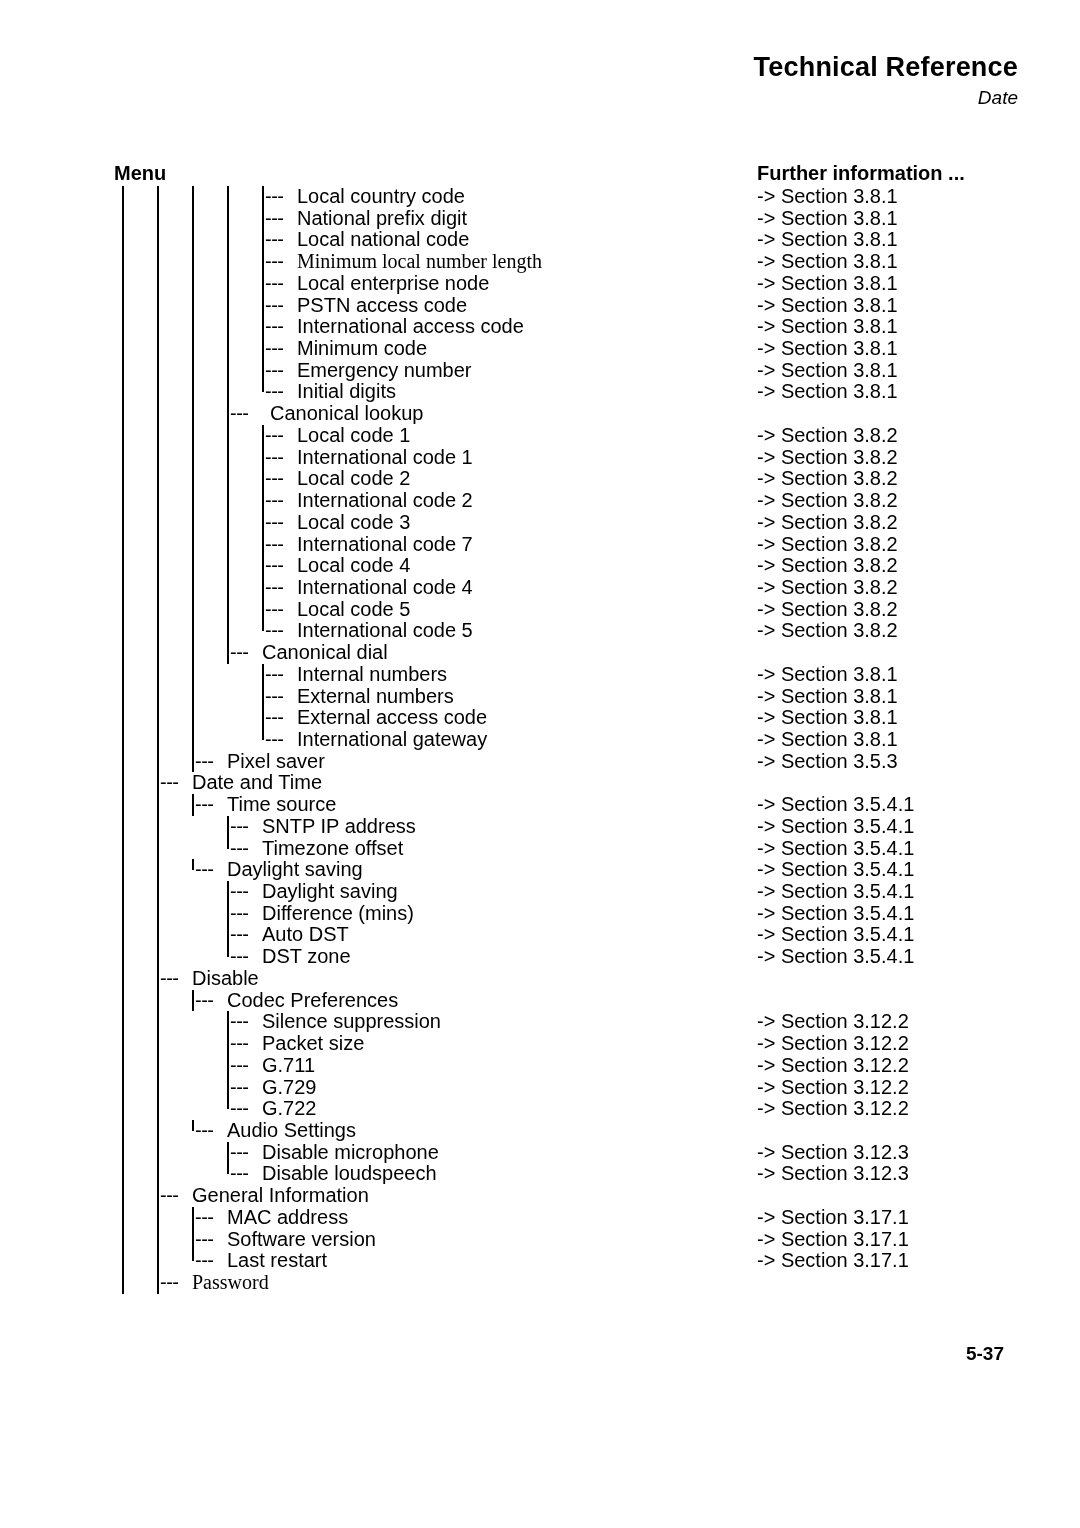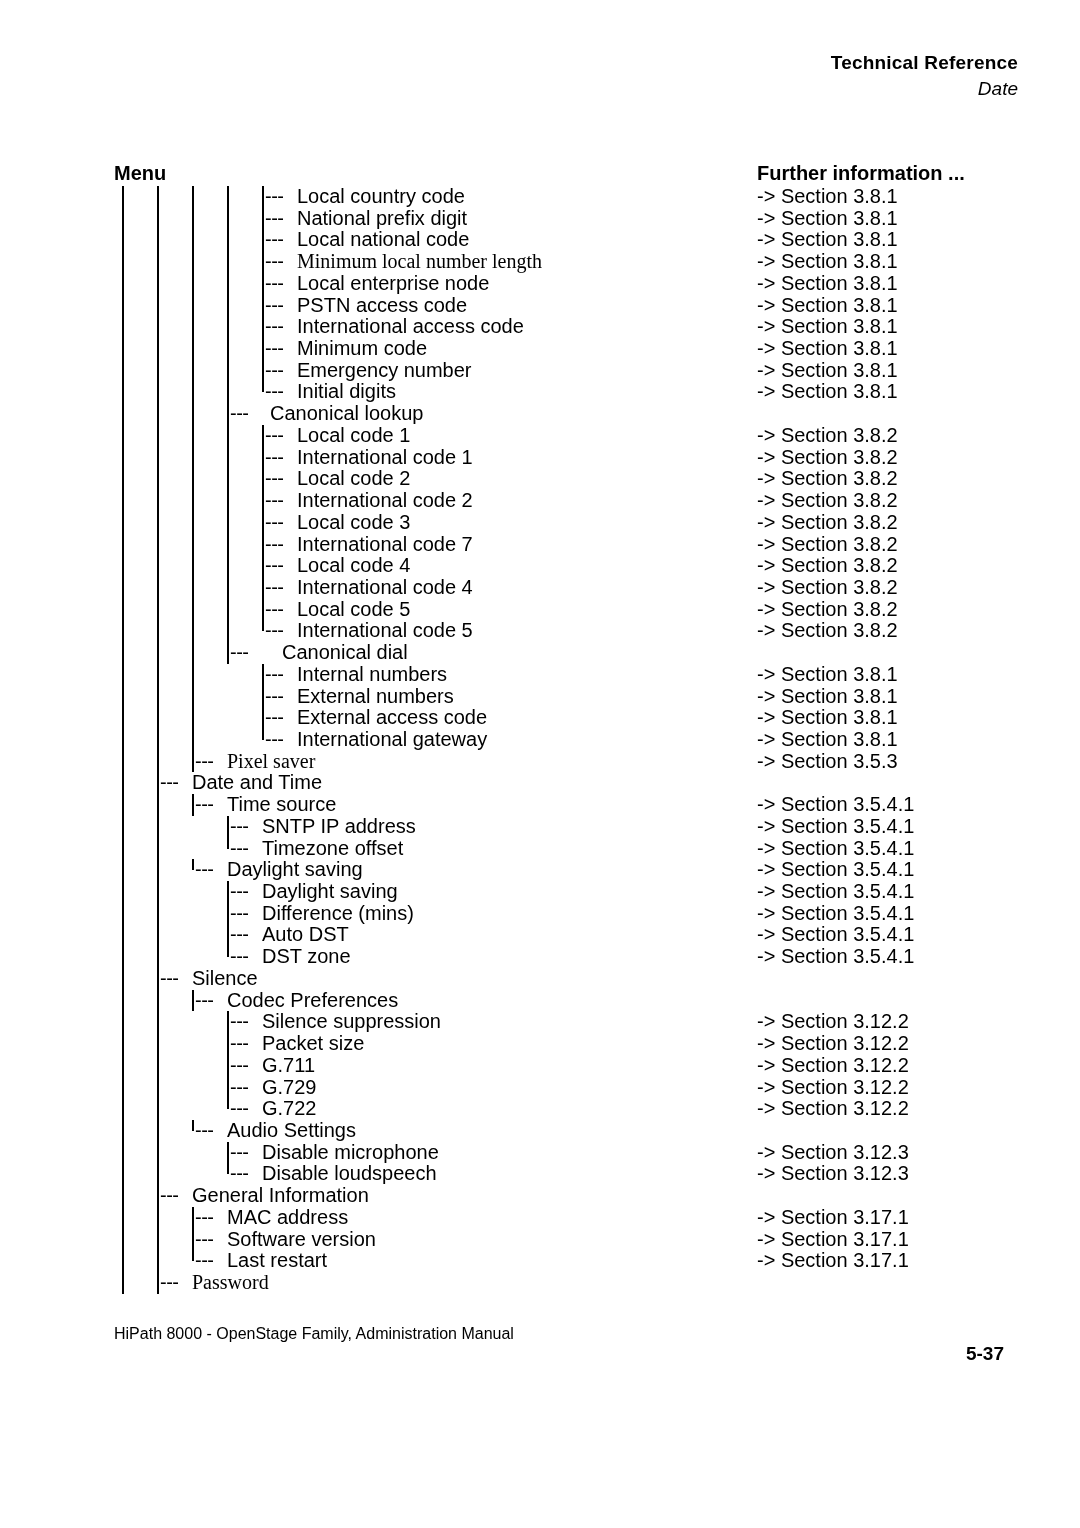--- a/index.html
+++ b/index.html
@@ -18,21 +18,21 @@
   }
 
   
   #page-header {
     position: absolute;
     top: 52px;
     right: 62px;
     text-align: right;
   }
   #page-header .hdr-title {
-    font-size: 19px;
+    font-size: 27px;
     font-weight: bold;
     letter-spacing: 0.2px;
     line-height: 1.15;
   }
   #page-header .hdr-sub {
     font-size: 19px;
     font-style: italic;
     line-height: 1.35;
     margin-top: 2px;
   }
@@ -266,21 +266,21 @@
     </div>
     <div class="tree-row" style="top: 434.4px;">
       <div class="row-tick last" style="left: 262px;"></div>
       <span class="row-dash" style="left: 265px;">---</span>
       <span class="row-label" style="left: 297px;">International code 5</span>
       <span class="row-ref">-&gt; Section 3.8.2</span>
     </div>
     <div class="tree-row" style="top: 456.12px;">
       <div class="row-tick last" style="left: 227px;"></div>
       <span class="row-dash" style="left: 230px;">---</span>
-      <span class="row-label" style="left: 262px; margin-left: 20px;">Canonical dial</span>
+      <span class="row-label" style="left: 262px;">Canonical dial</span>
     </div>
     <div class="tree-row" style="top: 477.84px;">
       <div class="row-tick" style="left: 262px;"></div>
       <span class="row-dash" style="left: 265px;">---</span>
       <span class="row-label" style="left: 297px;">Internal numbers</span>
       <span class="row-ref">-&gt; Section 3.8.1</span>
     </div>
     <div class="tree-row" style="top: 499.56px;">
       <div class="row-tick" style="left: 262px;"></div>
       <span class="row-dash" style="left: 265px;">---</span>
@@ -295,21 +295,21 @@
     </div>
     <div class="tree-row" style="top: 543px;">
       <div class="row-tick last" style="left: 262px;"></div>
       <span class="row-dash" style="left: 265px;">---</span>
       <span class="row-label" style="left: 297px;">International gateway</span>
       <span class="row-ref">-&gt; Section 3.8.1</span>
     </div>
     <div class="tree-row" style="top: 564.72px;">
       <div class="row-tick last" style="left: 192px;"></div>
       <span class="row-dash" style="left: 195px;">---</span>
-      <span class="row-label" style="left: 227px; font-family: Liberation Serif, serif;">Pixel saver</span>
+      <span class="row-label" style="left: 227px;">Pixel saver</span>
       <span class="row-ref">-&gt; Section 3.5.3</span>
     </div>
     <div class="tree-row" style="top: 586.44px;">
       <div class="row-tick" style="left: 157px;"></div>
       <span class="row-dash" style="left: 160px;">---</span>
       <span class="row-label" style="left: 192px;">Date and Time</span>
     </div>
     <div class="tree-row" style="top: 608.16px;">
       <div class="row-tick" style="left: 192px;"></div>
       <span class="row-dash" style="left: 195px;">---</span>
@@ -354,21 +354,21 @@
     </div>
     <div class="tree-row" style="top: 760.2px;">
       <div class="row-tick last" style="left: 227px;"></div>
       <span class="row-dash" style="left: 230px;">---</span>
       <span class="row-label" style="left: 262px;">DST zone</span>
       <span class="row-ref">-&gt; Section 3.5.4.1</span>
     </div>
     <div class="tree-row" style="top: 781.92px;">
       <div class="row-tick" style="left: 157px;"></div>
       <span class="row-dash" style="left: 160px;">---</span>
-      <span class="row-label" style="left: 192px;">Silence</span>
+      <span class="row-label" style="left: 192px;">Disable</span>
     </div>
     <div class="tree-row" style="top: 803.64px;">
       <div class="row-tick" style="left: 192px;"></div>
       <span class="row-dash" style="left: 195px;">---</span>
       <span class="row-label" style="left: 227px;">Codec Preferences</span>
     </div>
     <div class="tree-row" style="top: 825.36px;">
       <div class="row-tick" style="left: 227px;"></div>
       <span class="row-dash" style="left: 230px;">---</span>
       <span class="row-label" style="left: 262px;">Silence suppression</span>
@@ -439,15 +439,14 @@
       <span class="row-ref">-&gt; Section 3.17.1</span>
     </div>
     <div class="tree-row" style="top: 1086px;">
       <div class="row-tick last" style="left: 157px;"></div>
       <span class="row-dash" style="left: 160px;">---</span>
       <span class="row-label" style="left: 192px; font-family: Liberation Serif, serif;">Password</span>
     </div>
   </div>
 
 <div id="footer">
-  <div class="foot-line2">HiPath 8000 - OpenStage Family, Administration Manual</div>
   <div class="foot-page">5-37</div>
 </div>
 
 </body></html>

